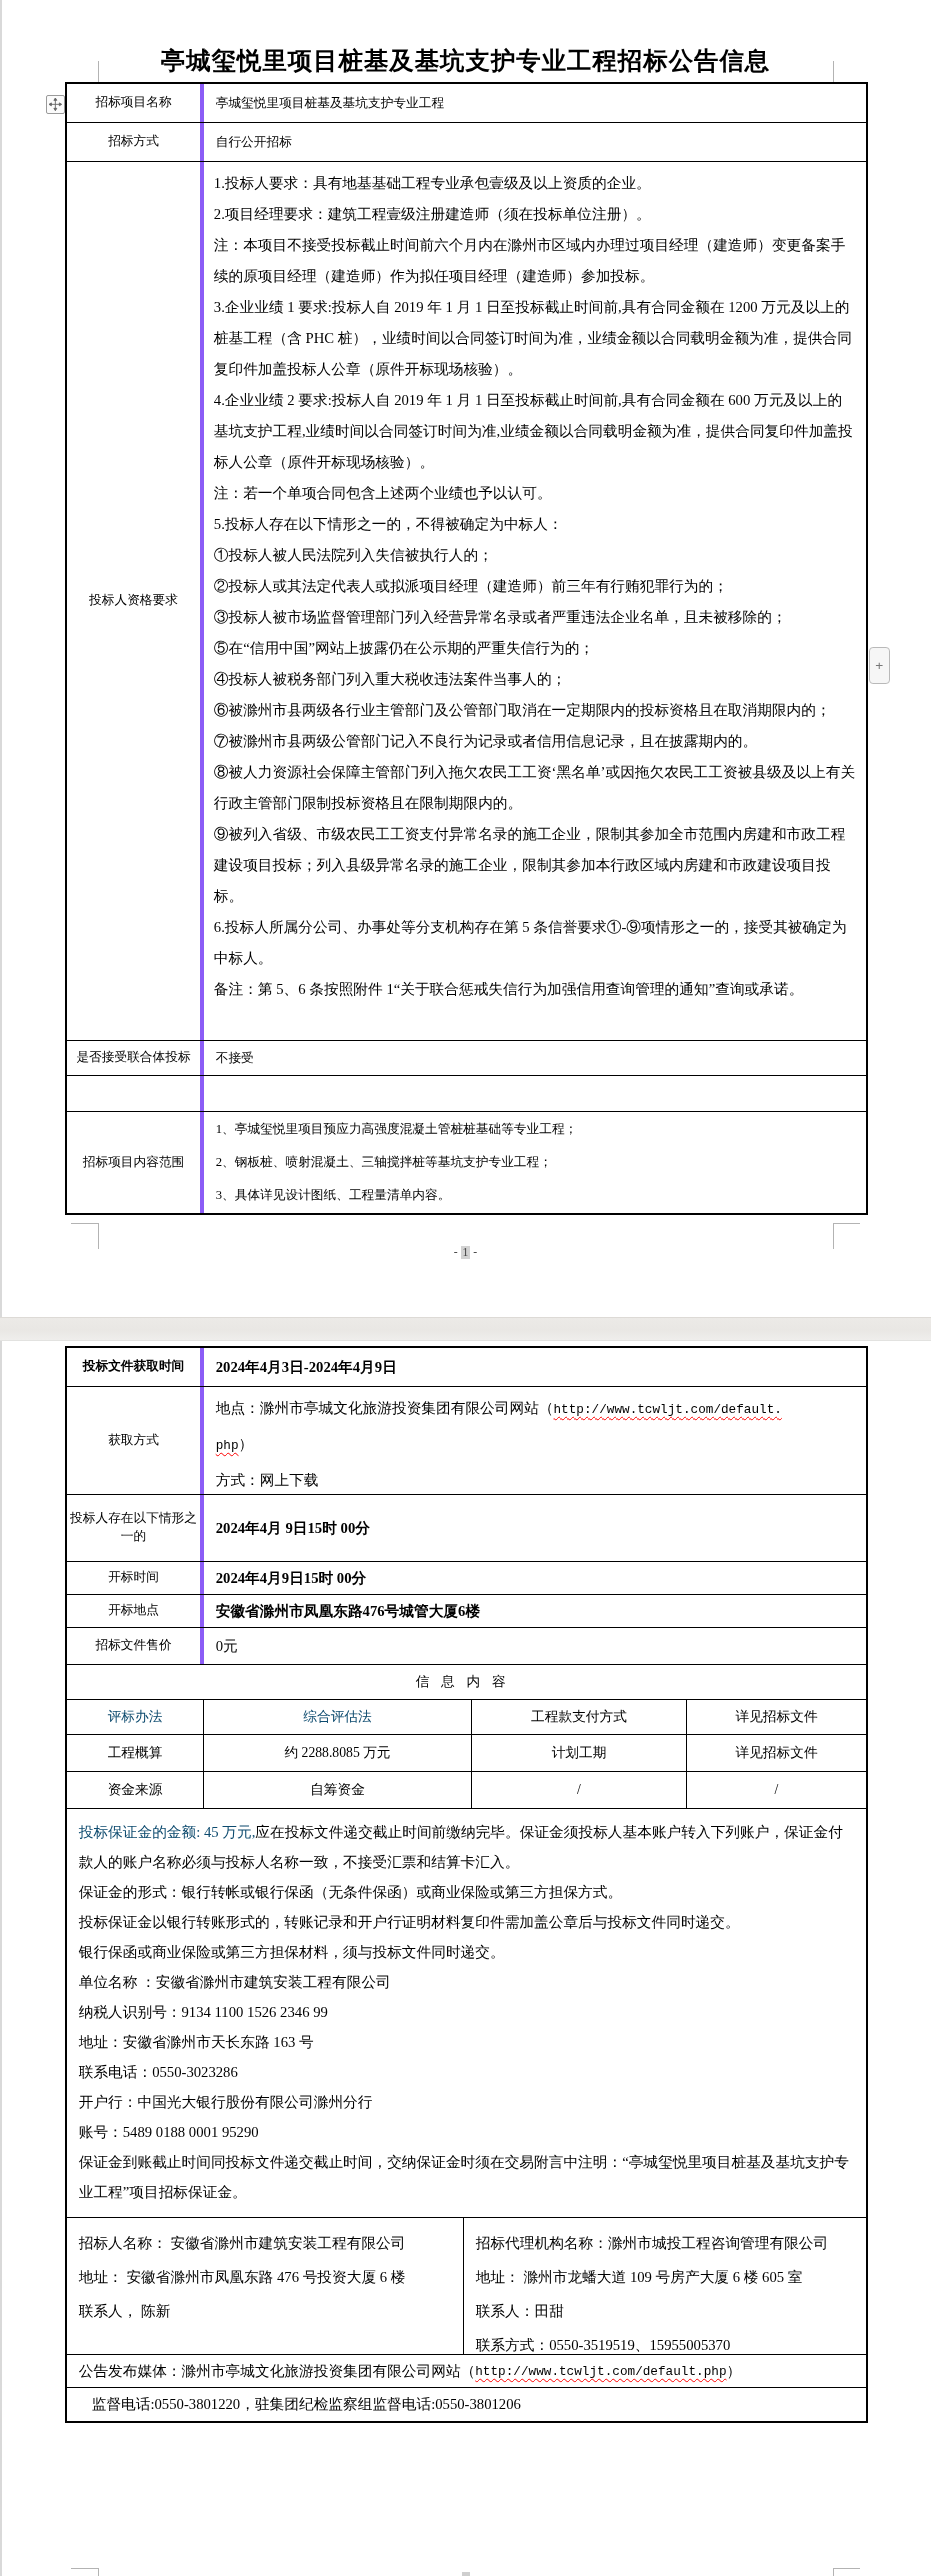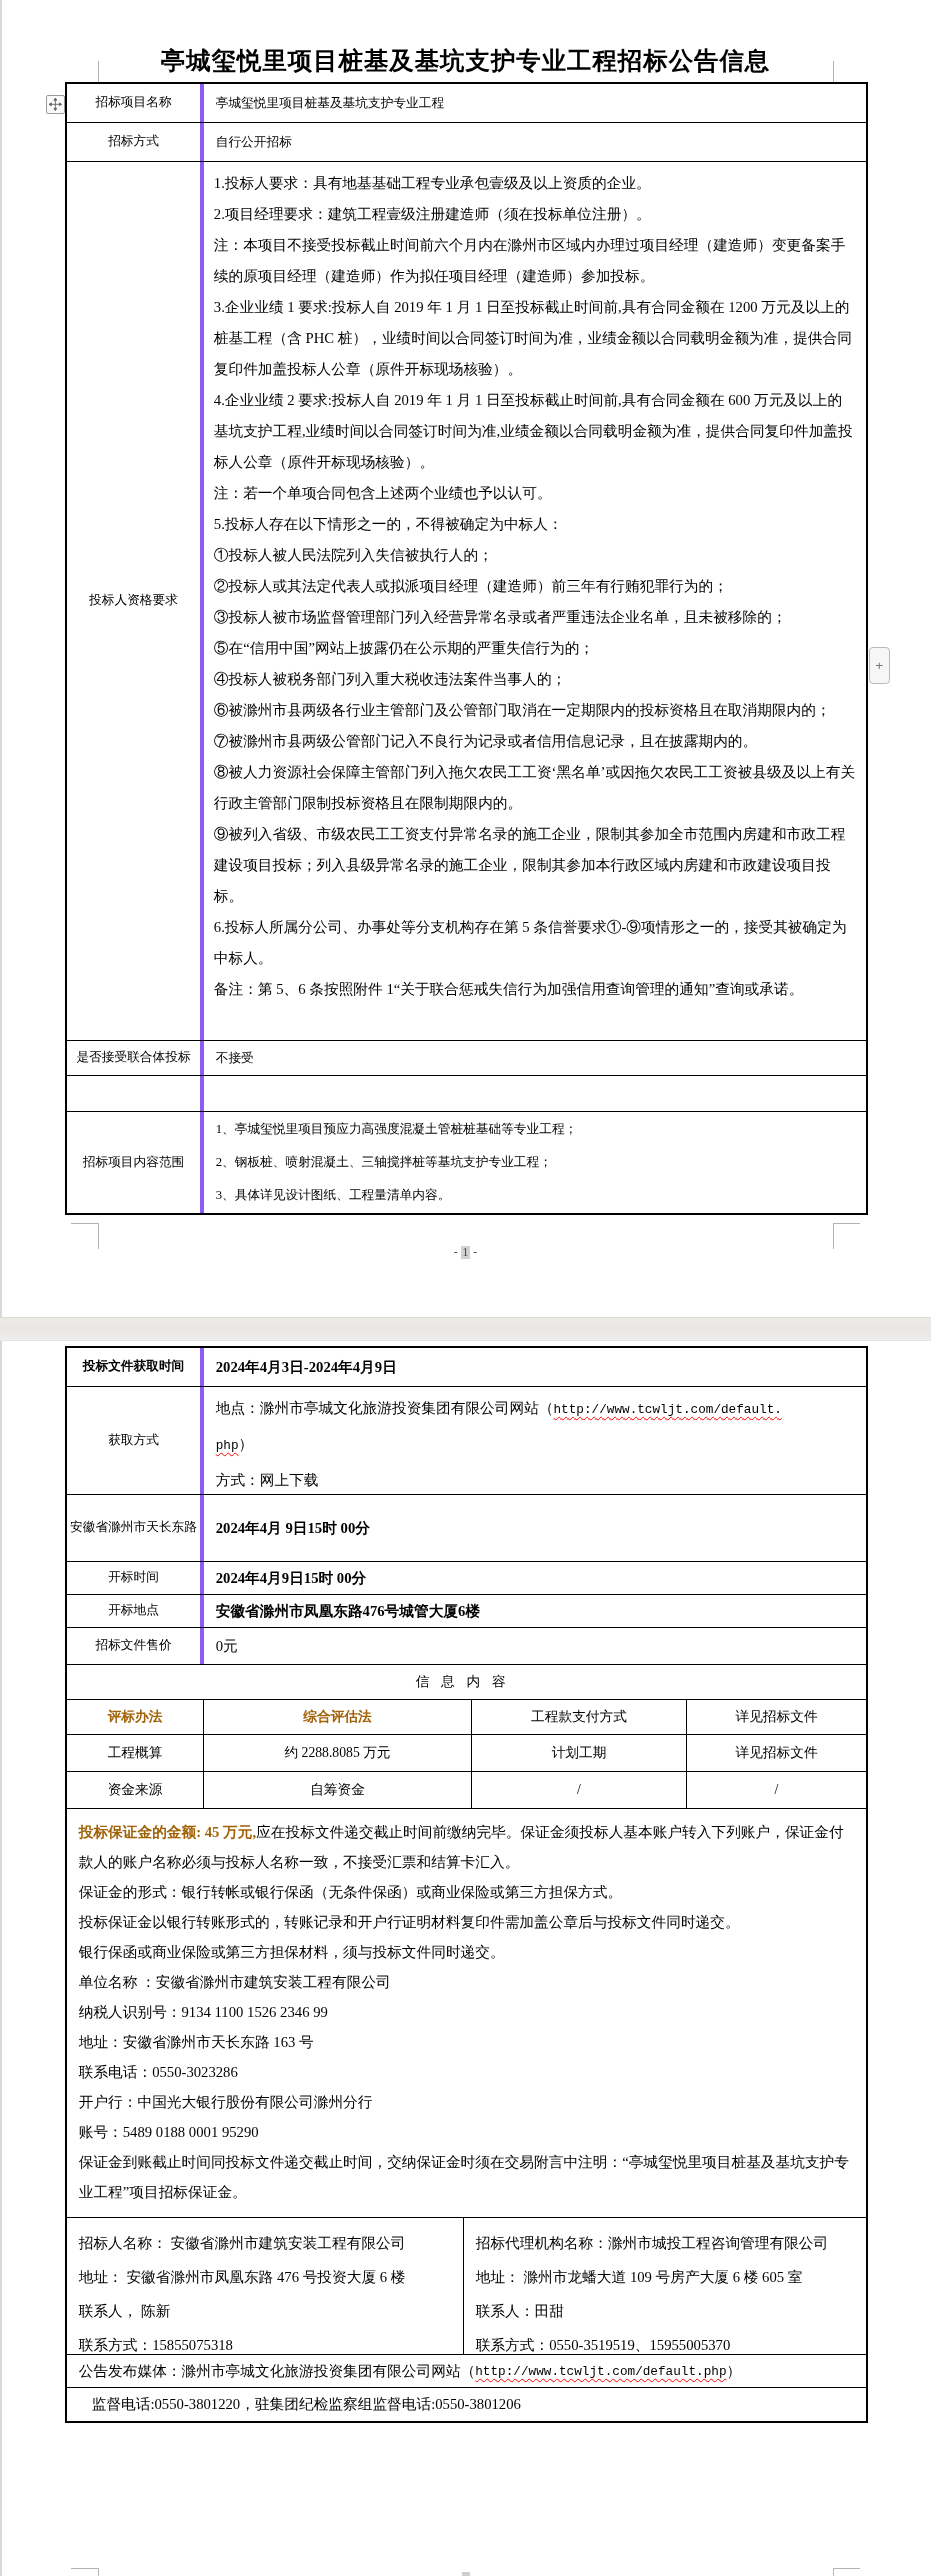--- a/index.html
+++ b/index.html
@@ -22,21 +22,21 @@
        justify-content:center;text-align:center;font-size:12.7px;line-height:17.6px;padding:2px;}
   .val{flex:1;display:flex;align-items:center;font-size:12.7px;padding-left:11.7px;padding-right:6px;}
   .val.big{font-size:14.7px;}
   .bold{font-weight:bold;}
   .longcell{flex:1;font-size:14.7px;line-height:31px;padding:5.9px 9.8px 0 9.8px;}
   .scopecell{flex:1;font-size:12.7px;line-height:33px;padding:1px 9.8px 0 11.7px;}
   .scopecell div{margin:0;}
   .getcell{flex:1;font-size:14.7px;line-height:35px;padding:3.9px 9.8px 0 11.7px;}
   .depcell{flex:1;font-size:14.7px;line-height:30px;padding:7.8px 9.8px 0 11.7px;}
   .depcell p{margin:0;}
-  .red{color:#a16207;font-weight:bold;}
+  .red{color:#0c4a6e;}
   .url{text-decoration:underline;text-decoration-style:wavy;text-decoration-color:#ff0000;
        text-decoration-thickness:1px;text-underline-offset:2.9px;
        font-family:"Liberation Mono","DejaVu Sans Mono",monospace;font-size:12.7px;}
   .c4{display:flex;align-items:center;justify-content:center;font-size:13.7px;box-sizing:border-box;
       border-right:1px solid #000;text-align:center;padding:2px;}
   .c4:last-child{border-right:none;}
   .info-hdr{flex:1;display:flex;align-items:center;justify-content:center;font-size:13.7px;letter-spacing:11.7px;}
   .contact-col{box-sizing:border-box;font-size:14.7px;line-height:34px;padding:7.8px 7.8px 0 11.7px;overflow:hidden;}
   .mergecell{flex:1;display:flex;align-items:center;font-size:14.7px;padding-left:11.7px;}
   .footer1{position:absolute;left:0;top:1246px;width:931px;text-align:center;font-size:11.7px;color:#444;}
@@ -161,21 +161,21 @@
       <div class="cell val big bold">2024年4月3日-2024年4月9日</div>
     </div>
     <div class="row" style="height:108px;">
       <div class="cell lbl">获取方式</div>
       <div class="cell getcell">
         <div><span>地点：滁州市亭城文化旅游投资集团有限公司网站（</span><span class="url">http://www.tcwljt.com/default.</span><br><span class="url">php</span><span>）</span></div>
         <div>方式：网上下载</div>
       </div>
     </div>
     <div class="row" style="height:67px;">
-      <div class="cell lbl">安徽省滁州市天长东路</div>
+      <div class="cell lbl">投标人存在以下情形之一的</div>
       <div class="cell val big bold">2024年4月 9日15时 00分</div>
     </div>
     <div class="row" style="height:33px;">
       <div class="cell lbl">开标时间</div>
       <div class="cell val big bold">2024年4月9日15时 00分</div>
     </div>
     <div class="row" style="height:33px;">
       <div class="cell lbl">开标地点</div>
       <div class="cell val big bold">安徽省滁州市凤凰东路476号城管大厦6楼</div>
     </div>
@@ -219,21 +219,20 @@
             <div>账号：5489 0188 0001 95290</div>
             <div>保证金到账截止时间同投标文件递交截止时间，交纳保证金时须在交易附言中注明：“亭城玺悦里项目桩基及基坑支护专业工程”项目招标保证金。</div>
           </div>
       </div>
     </div>
     <div class="row" style="height:137px;">
       <div class="contact-col" style="width:397px;flex:0 0 397px;border-right:1px solid #000;">
           <div>招标人名称：  安徽省滁州市建筑安装工程有限公司</div>
           <div>地址：  安徽省滁州市凤凰东路 476 号投资大厦 6 楼</div>
           <div>联系人，  陈新</div>
-          <div>联系方式：15855075318</div>
         </div>
       <div class="contact-col" style="flex:1;">
           <div>招标代理机构名称：滁州市城投工程咨询管理有限公司</div>
           <div>地址：  滁州市龙蟠大道 109 号房产大厦 6 楼 605 室</div>
           <div>联系人：田甜</div>
           <div>联系方式：0550-3519519、15955005370</div>
         </div>
     </div>
     <div class="row" style="height:33px;">
       <div class="mergecell">

